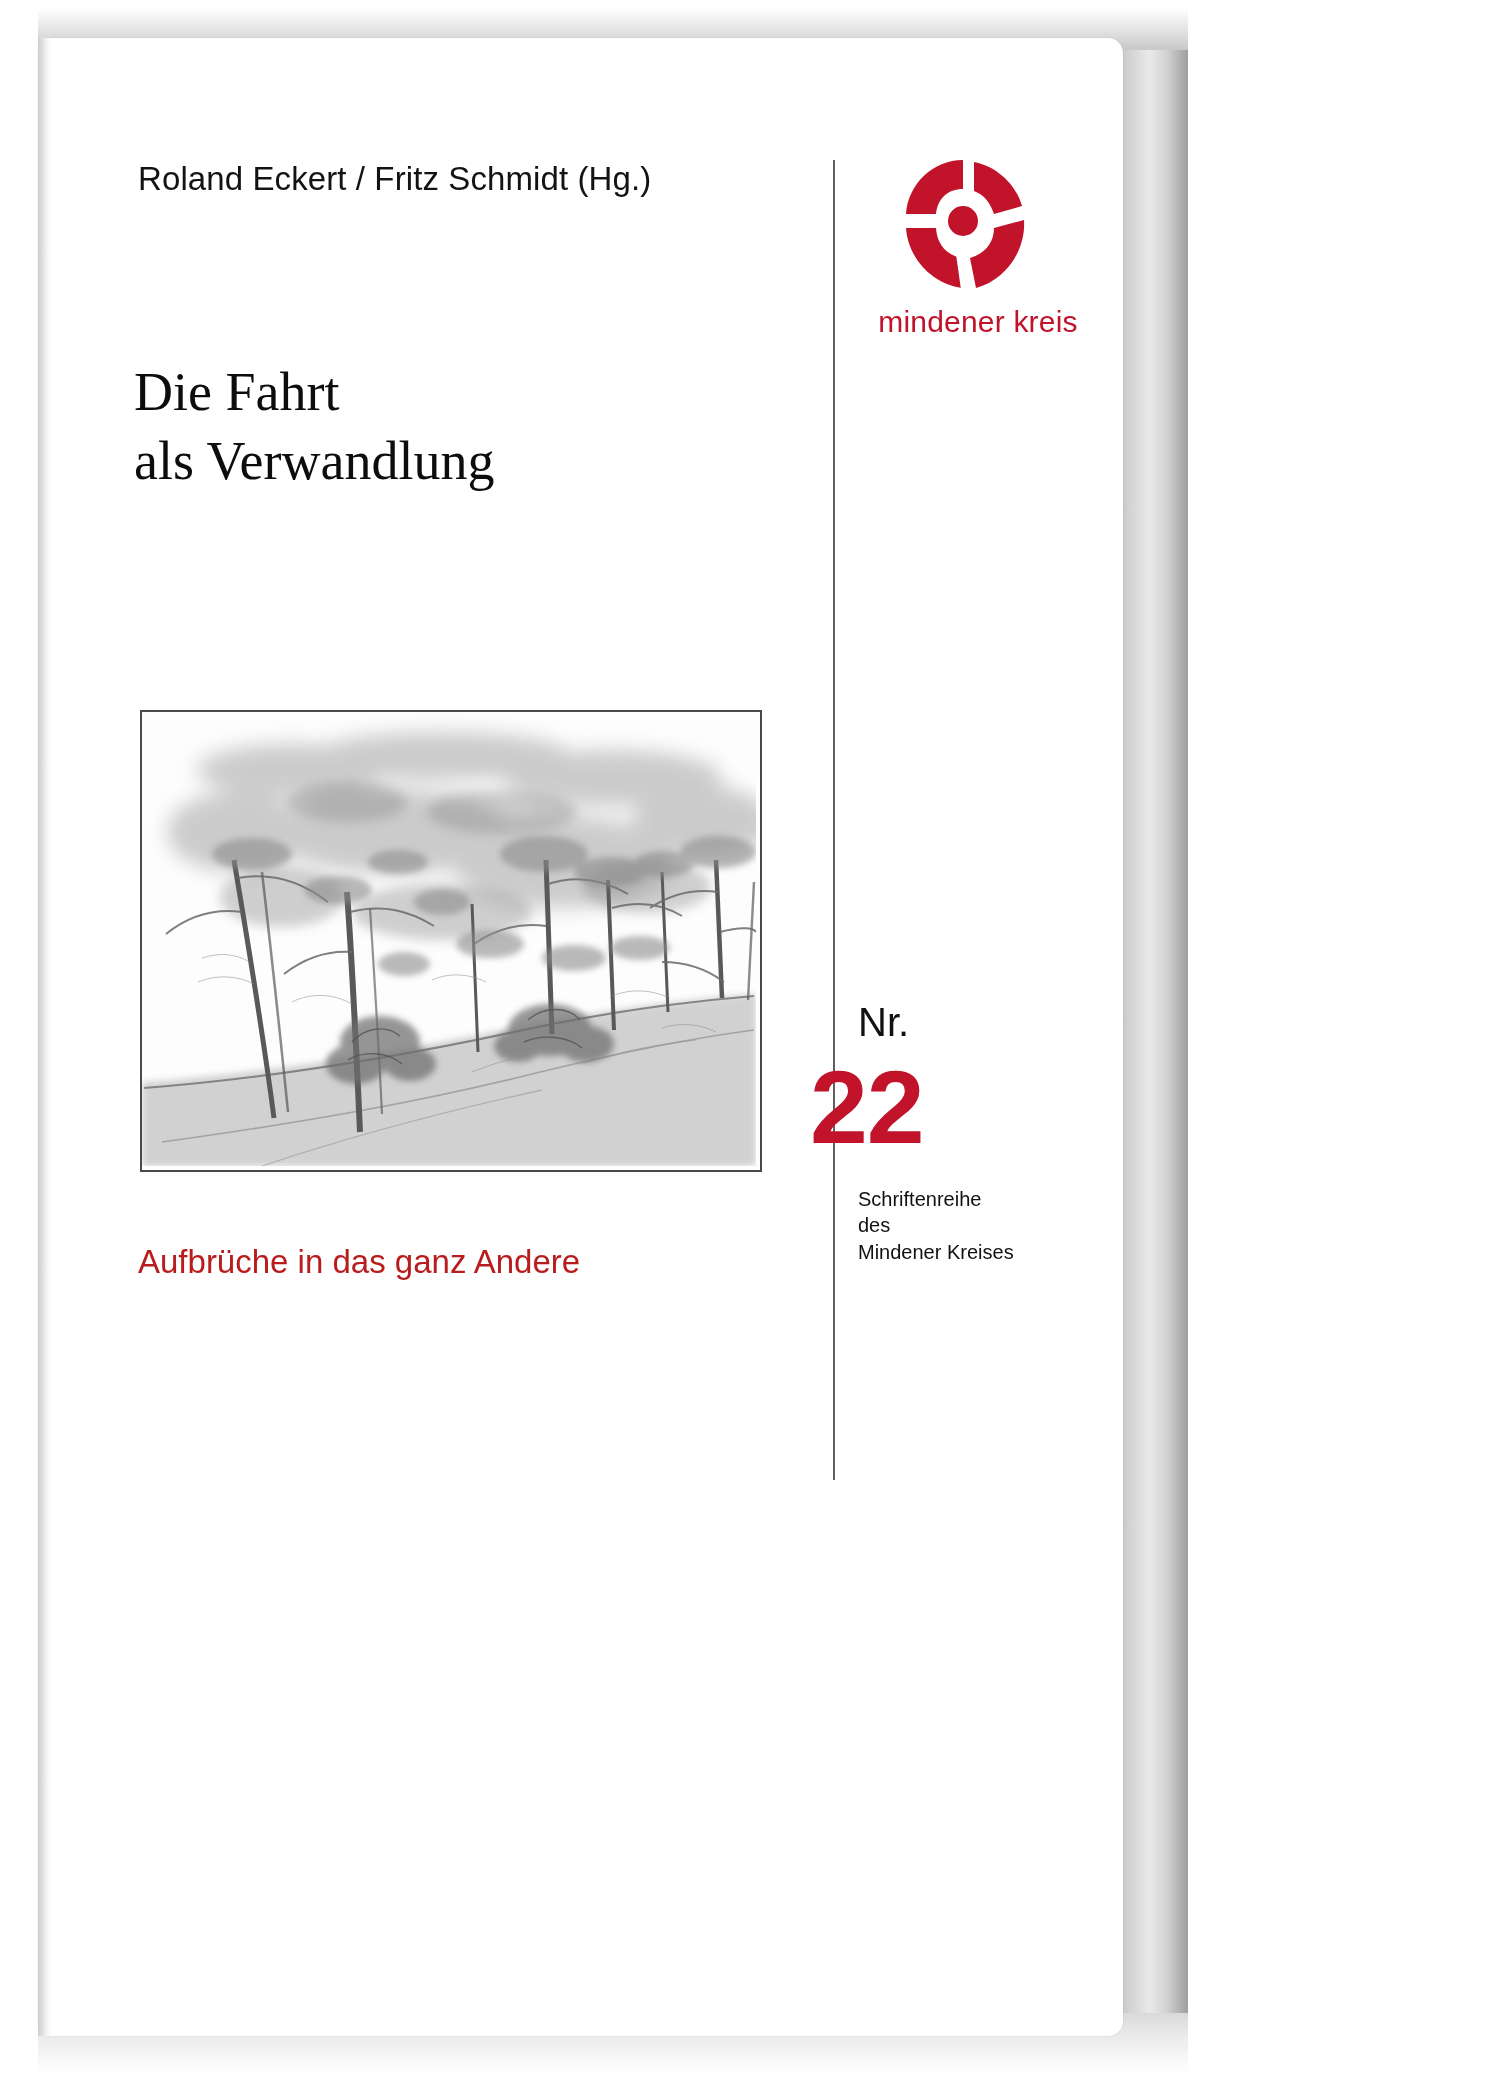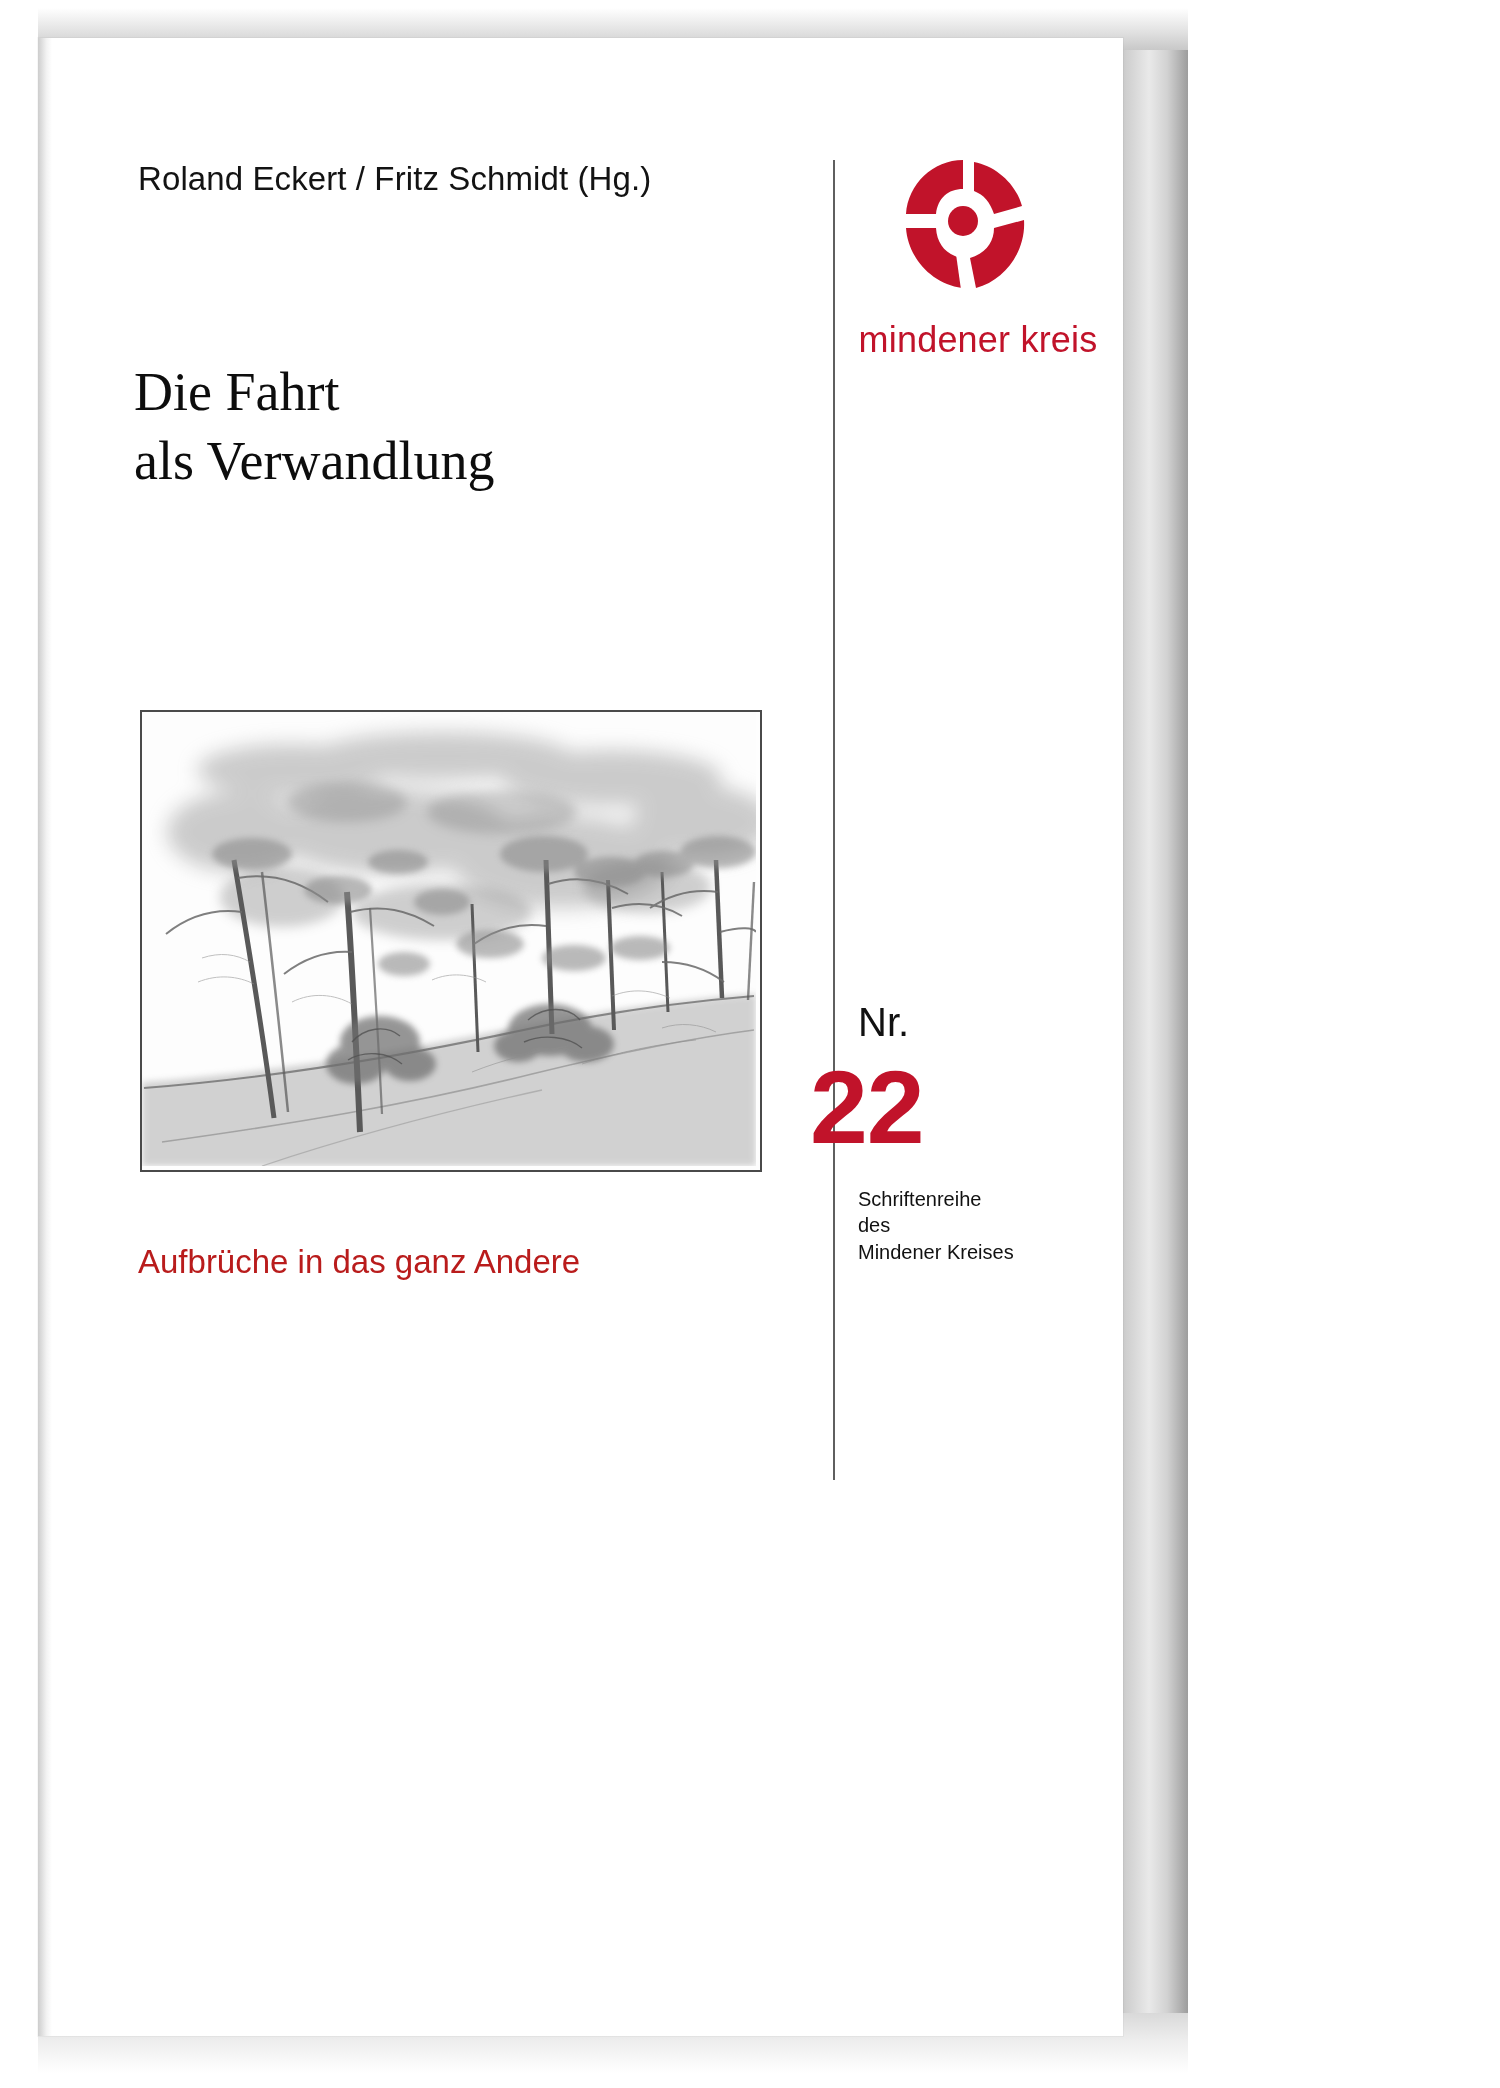--- a/index.html
+++ b/index.html
@@ -48,20 +48,21 @@
     background: linear-gradient(to bottom, #d9d9d9 0%, #ededed 45%, #ffffff 100%);
   }
   #cover {
     position: absolute;
     left: 0px;
     top: 30px;
     width: 1085px;
     height: 1998px;
     background: #ffffff;
     box-shadow: 0 0 0 1px rgba(0,0,0,0.03);
+    border-radius: 15px;
   }
   #cover-left-edge {
     position: absolute;
     left: 0px;
     top: 30px;
     width: 14px;
     height: 1998px;
     background: linear-gradient(to right, #cdcdcd 0%, #f2f2f2 60%, #ffffff 100%);
   }
 
@@ -124,23 +125,23 @@
     top: 120px;
     width: 240px;
   }
   #logo-mark {
     position: relative;
     left: 38px;
     width: 135px;
     height: 135px;
   }
   #logo-text {
-    margin-top: 26px;
+    margin-top: 12px;
     text-align: center;
-    font-size: 36px;
+    font-size: 30px;
     color: #c1132a;
     letter-spacing: 0.2px;
   }
   #nr-label {
     position: absolute;
     left: 820px;
     top: 962px;
     font-size: 40px;
     color: #111111;
   }

